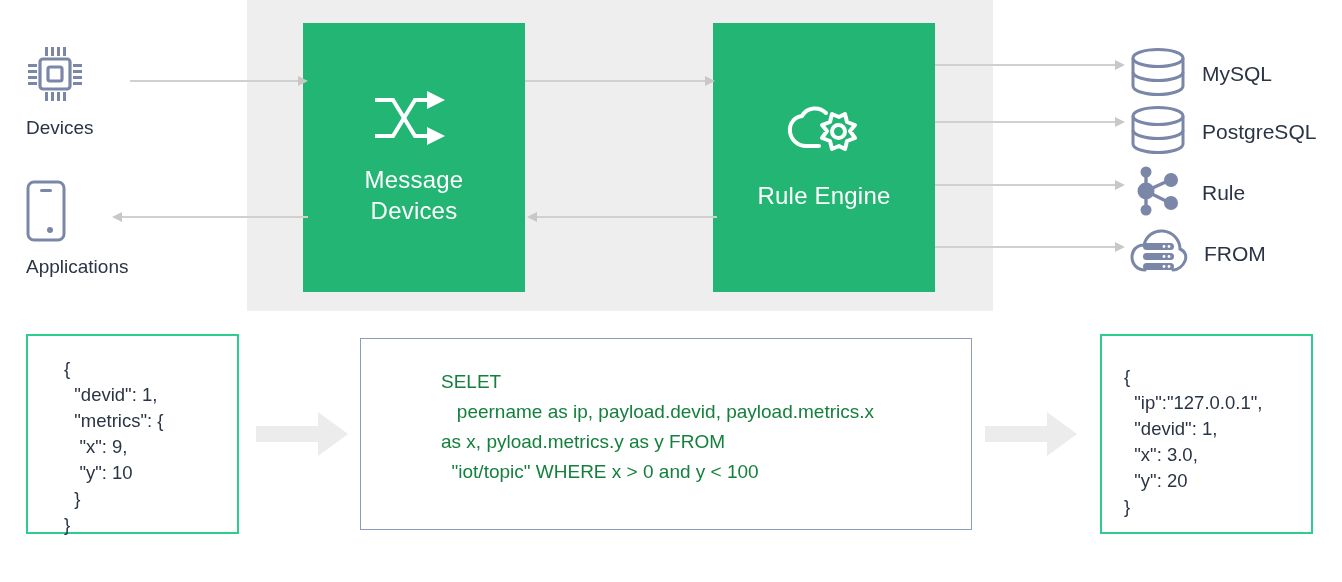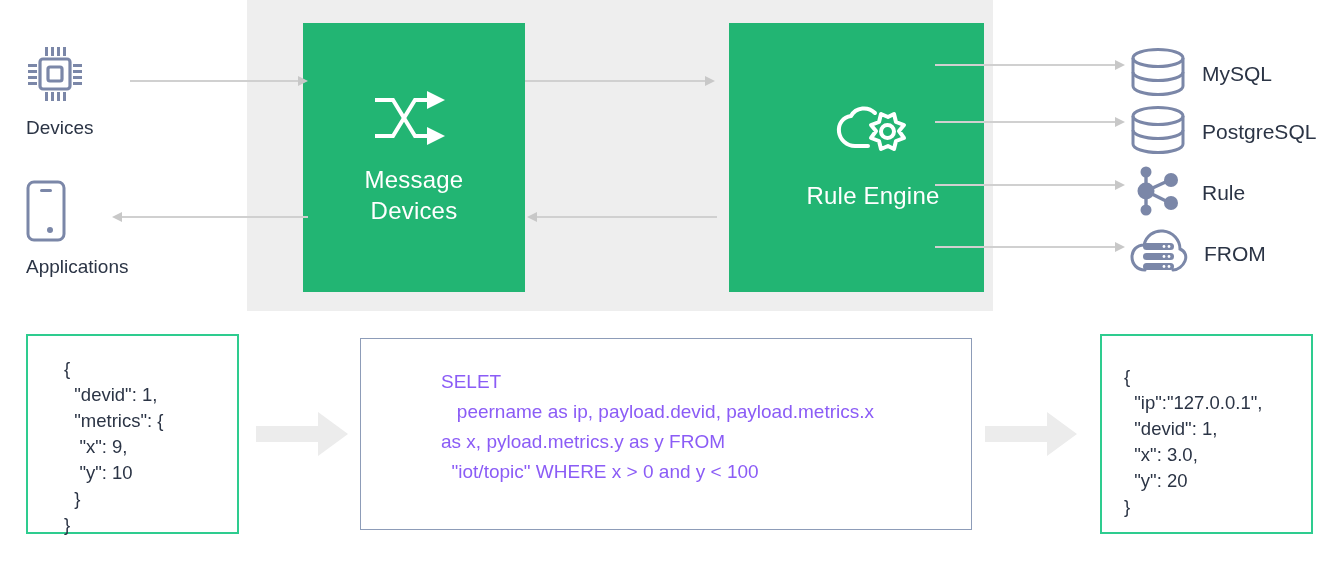--- a/index.html
+++ b/index.html
@@ -29,21 +29,21 @@
   .green-box {
     position: absolute;
     background: #22b573;
     display: flex;
     flex-direction: column;
     align-items: center;
     justify-content: center;
     color: #ffffff;
   }
   #message-routing-box { left: 303px; top: 23px; width: 222px; height: 269px; align-items: center; }
-  #rule-engine-box     { left: 729px; top: 23px; width: 222px; height: 269px; padding-left: 33px; }
+  #rule-engine-box     { left: 713px; top: 23px; width: 222px; height: 269px; }
 
   .green-box .box-icon { margin-bottom: 14px; }
   .green-box .box-label {
     font-size: 24px;
     line-height: 31px;
     text-align: center;
     font-weight: 400;
     letter-spacing: .2px;
   }
 
@@ -120,21 +120,21 @@
 
   .sql-text {
     position: absolute;
     left: 80px;
     top: 28px;
     width: 440px;
     font-family: "Liberation Sans", sans-serif;
     font-size: 19px;
     line-height: 30px;
     white-space: pre-wrap;
-    color: #8b5cf6;
+    color: #15803d;
   }
 
   
   .block-arrow {
     position: absolute;
     width: 92px;
     height: 44px;
   }
   #block-arrow-1 { left: 256px; top: 412px; }
   #block-arrow-2 { left: 985px; top: 412px; }

